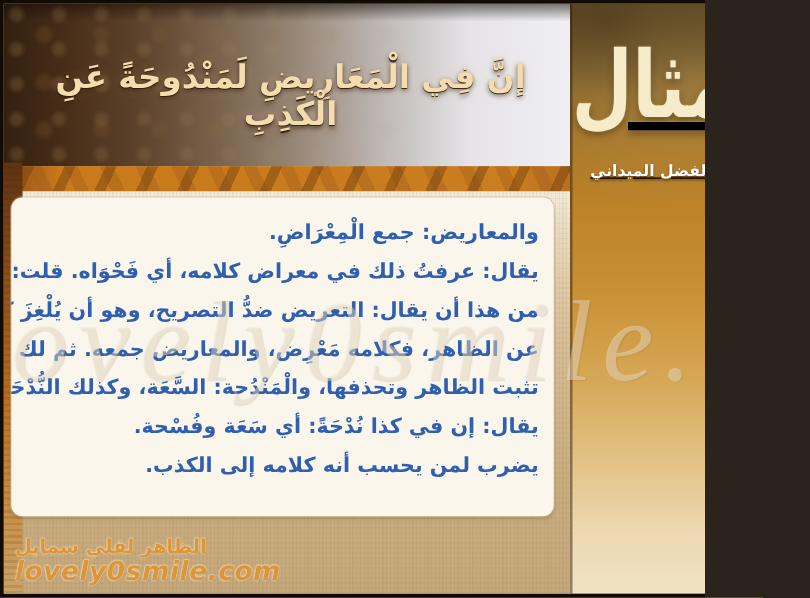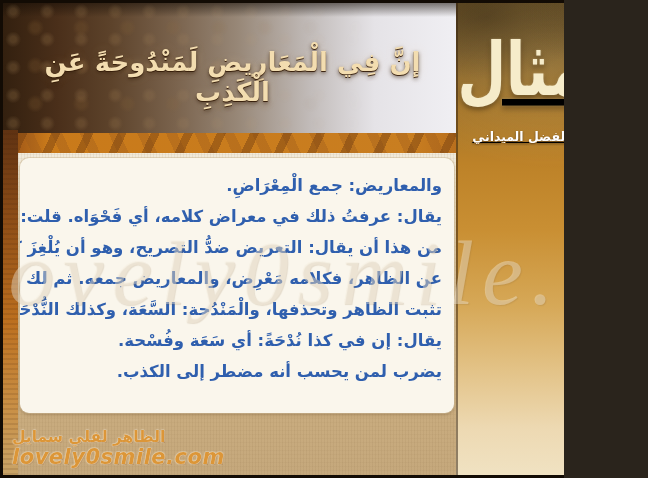--- a/index.html
+++ b/index.html
@@ -58,21 +58,21 @@
   }
   
   .content{
     position:absolute;left:0;top:150px;width:453px;height:322px;
     background:
       repeating-linear-gradient(90deg, rgba(125,95,55,.08) 0 1px, transparent 1px 3px),
       repeating-linear-gradient(0deg, rgba(125,95,55,.05) 0 1px, transparent 1px 4px),
       linear-gradient(180deg,#f2ebdc 0%,#e8d9bc 12%,#d8c09a 35%,#cbae80 70%,#c5a87c 100%);
   }
   .card{
-    position:absolute;left:17px;top:155px;width:434px;height:255px;z-index:5;
+    position:absolute;left:6px;top:155px;width:434px;height:255px;z-index:5;
     background:#faf6ec;border-radius:9px;box-sizing:border-box;
     padding:12px 12px 0;overflow:hidden;direction:rtl;
     box-shadow:0 0 0 1px rgba(205,185,150,.5),0 2px 3px rgba(110,80,45,.3);
   }
   .line{
     font-weight:bold;font-size:16.5px;line-height:31px;
     color:#2f5fae;text-align:right;white-space:nowrap;
   }
   
   .branding{position:absolute;left:9px;bottom:7px;z-index:6;}
@@ -142,21 +142,21 @@
       </div>
     </div>
 
     <div class="card">
       <div class="line">والمعاريض: جمع الْمِعْرَاضِ.</div>
       <div class="line">يقال: عرفتُ ذلك في معراض كلامه، أي فَحْوَاه. قلت: أجود</div>
       <div class="line">من هذا أن يقال: التعريض ضدُّ التصريح، وهو أن يُلْغِزَ كلامه</div>
       <div class="line">عن الظاهر، فكلامه مَعْرِض، والمعاريض جمعه. ثم لك أن</div>
       <div class="line">تثبت الظاهر وتحذفها، والْمَنْدُحة: السَّعَة، وكذلك النُّدْحَة،</div>
       <div class="line">يقال: إن في كذا نُدْحَةً: أي سَعَة وفُسْحة.</div>
-      <div class="line">يضرب لمن يحسب أنه مضطر إلى الكذب.</div>
+      <div class="line">يضرب لمن يحسب أنه كلامه إلى الكذب.</div>
     </div>
 
     <div class="panel">
       <div class="logo">الأمثال</div>
       <div class="panel-subtitle">للإمام أبو الفضل الميداني</div>
     </div>
 
     <div class="watermark">lovely0smile.com</div>
   </div>
 </div>

